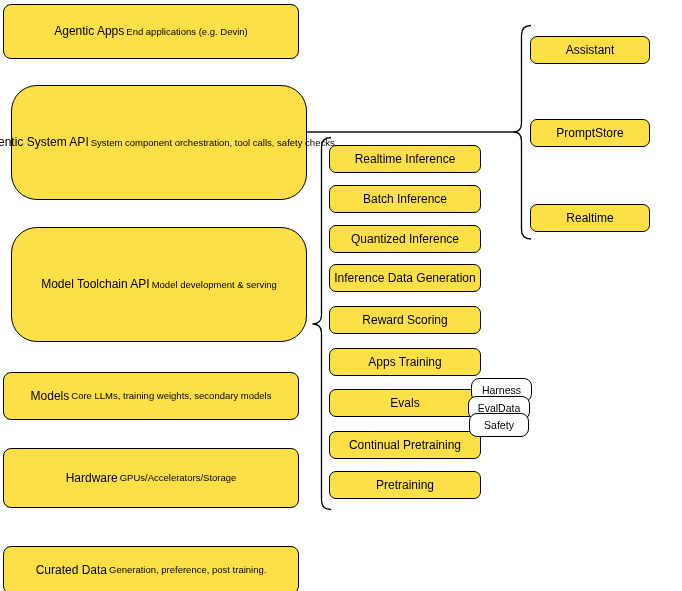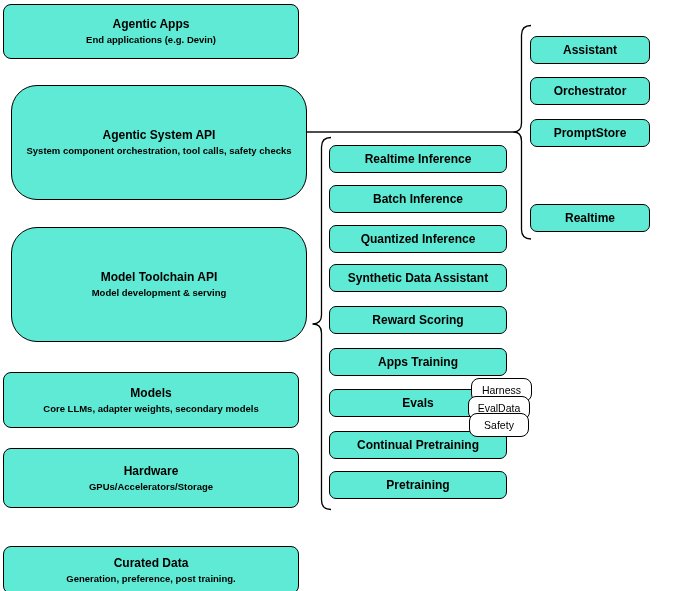--- a/index.html
+++ b/index.html
@@ -2,33 +2,32 @@
 <html><head>
 <meta charset="utf-8">
 <style>
   html,body{margin:0;padding:0;background:#ffffff;}
   .canvas{
     position:relative;width:682px;height:591px;background:#ffffff;overflow:hidden;
     font-family:"Liberation Sans",sans-serif;color:#000;
   }
   .overlay{position:absolute;left:0;top:0;width:682px;height:591px;pointer-events:none;}
   .node{
-    position:absolute;box-sizing:border-box;background:#5eead4;border:1.3px solid #000;
-    display:flex;flex-direction:column;align-items:center;justify-content:center;
+    position:absolute;box-sizing:border-box;background:#fde047;border:1.3px solid #000;
+    display:flex;align-items:center;justify-content:center;
     text-align:center;
-    font-weight:bold;
   }
   
   .lbox{left:3px;width:296px;gap:2px;z-index:1;}
   .r8{border-radius:8px;}
   .r26{border-radius:26px;margin-left:8px;}
   .ltitle{font-size:12px;line-height:15px;white-space:nowrap;}
   .lsub{font-size:9.5px;line-height:12px;white-space:nowrap;}
   
-  .mbox{left:329px;width:178px;height:28px;border-radius:7px;font-size:12px;z-index:1;white-space:nowrap;}
+  .mbox{left:329px;width:152px;height:28px;border-radius:7px;font-size:12px;z-index:1;white-space:nowrap;}
   
   .rbox{left:530px;width:120px;height:28px;border-radius:7px;font-size:12px;z-index:1;white-space:nowrap;}
   
   .pill{
     position:absolute;box-sizing:border-box;height:24px;border-radius:8px;background:#fff;
     border:1.3px solid #000;display:flex;align-items:center;justify-content:center;
     font-size:10.5px;line-height:13px;z-index:5;white-space:nowrap;
   }
   .label{display:block;}
 </style>
@@ -51,23 +50,23 @@
   <div class="node lbox r26" style="top:85px;height:115px">
     <span class="ltitle label">Agentic System API</span>
     <span class="lsub label">System component orchestration, tool calls, safety checks</span>
   </div>
 
   <div class="node lbox r26" style="top:227px;height:115px">
     <span class="ltitle label">Model Toolchain API</span>
     <span class="lsub label">Model development &amp; serving</span>
   </div>
 
-  <div class="node lbox r8" style="top:372px;height:56px">
+  <div class="node lbox r8" style="top:372px;height:48px">
     <span class="ltitle label">Models</span>
-    <span class="lsub label">Core LLMs, adapter weights, secondary models</span>
+    <span class="lsub label">Core LLMs, training weights, secondary models</span>
   </div>
 
   <div class="node lbox r8" style="top:448px;height:60px">
     <span class="ltitle label">Hardware</span>
     <span class="lsub label">GPUs/Accelerators/Storage</span>
   </div>
 
   <div class="node lbox r8" style="top:546px;height:48px">
     <span class="ltitle label">Curated Data</span>
     <span class="lsub label">Generation, preference, post training.</span>
@@ -76,21 +75,21 @@
   <div class="node mbox" style="top:145px">
     <span class="label">Realtime Inference</span>
   </div>
   <div class="node mbox" style="top:185px">
     <span class="label">Batch Inference</span>
   </div>
   <div class="node mbox" style="top:225px">
     <span class="label">Quantized Inference</span>
   </div>
   <div class="node mbox" style="top:264px">
-    <span class="label">Synthetic Data Assistant</span>
+    <span class="label">Inference Data Generation</span>
   </div>
   <div class="node mbox" style="top:306px">
     <span class="label">Reward Scoring</span>
   </div>
   <div class="node mbox" style="top:348px">
     <span class="label">Apps Training</span>
   </div>
   <div class="node mbox" style="top:389px">
     <span class="label">Evals</span>
   </div>
@@ -107,23 +106,20 @@
   <div class="pill" style="left:468px;top:396px;width:62px">
     <span class="label">EvalData</span>
   </div>
   <div class="pill" style="left:469px;top:413px;width:60px">
     <span class="label">Safety</span>
   </div>
 
   <div class="node rbox" style="top:36px">
     <span class="label">Assistant</span>
   </div>
-  <div class="node rbox" style="top:77px">
-    <span class="label">Orchestrator</span>
-  </div>
   <div class="node rbox" style="top:119px">
     <span class="label">PromptStore</span>
   </div>
   <div class="node rbox" style="top:204px">
     <span class="label">Realtime</span>
   </div>
 
 </div>
 
 </body></html>

